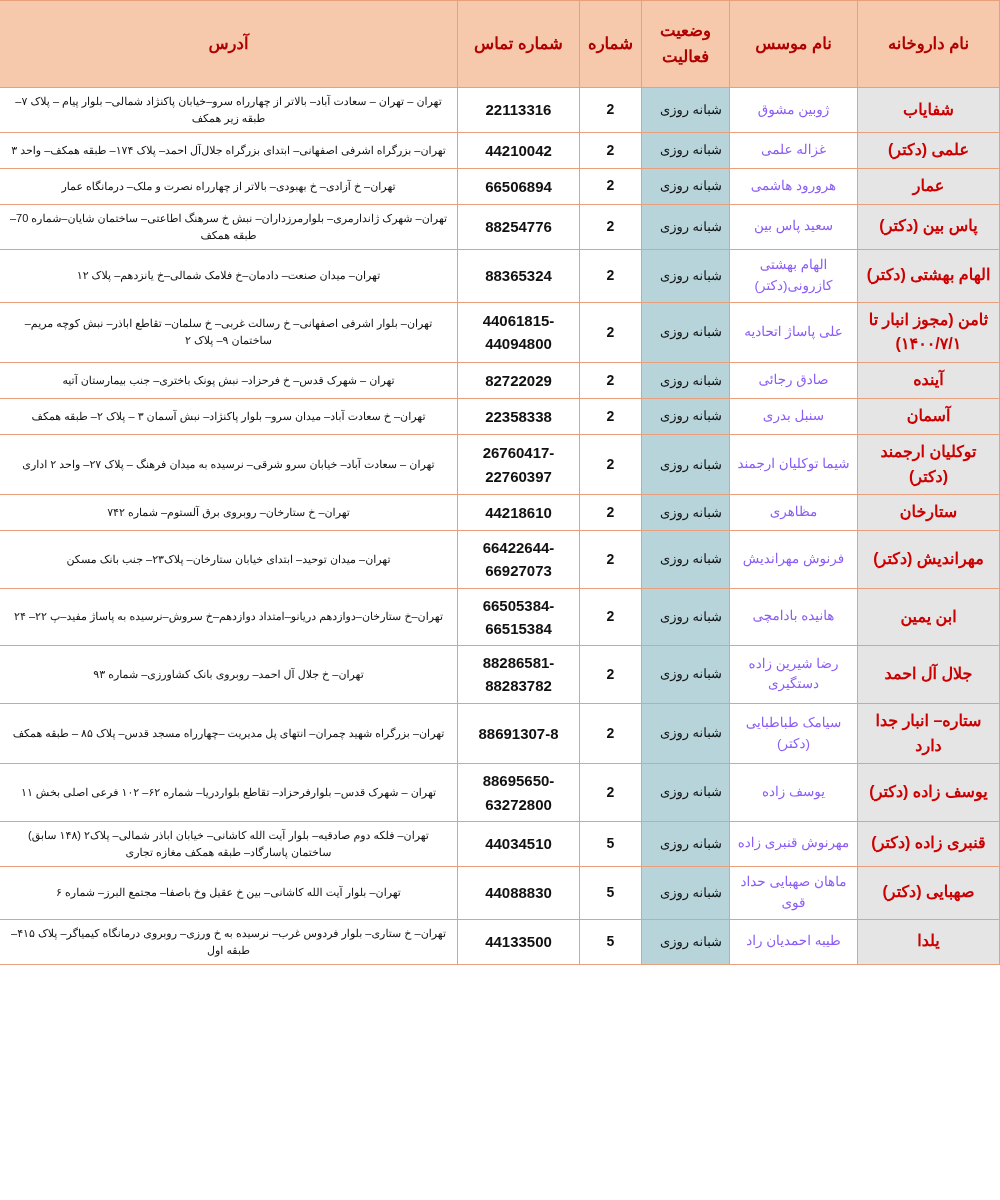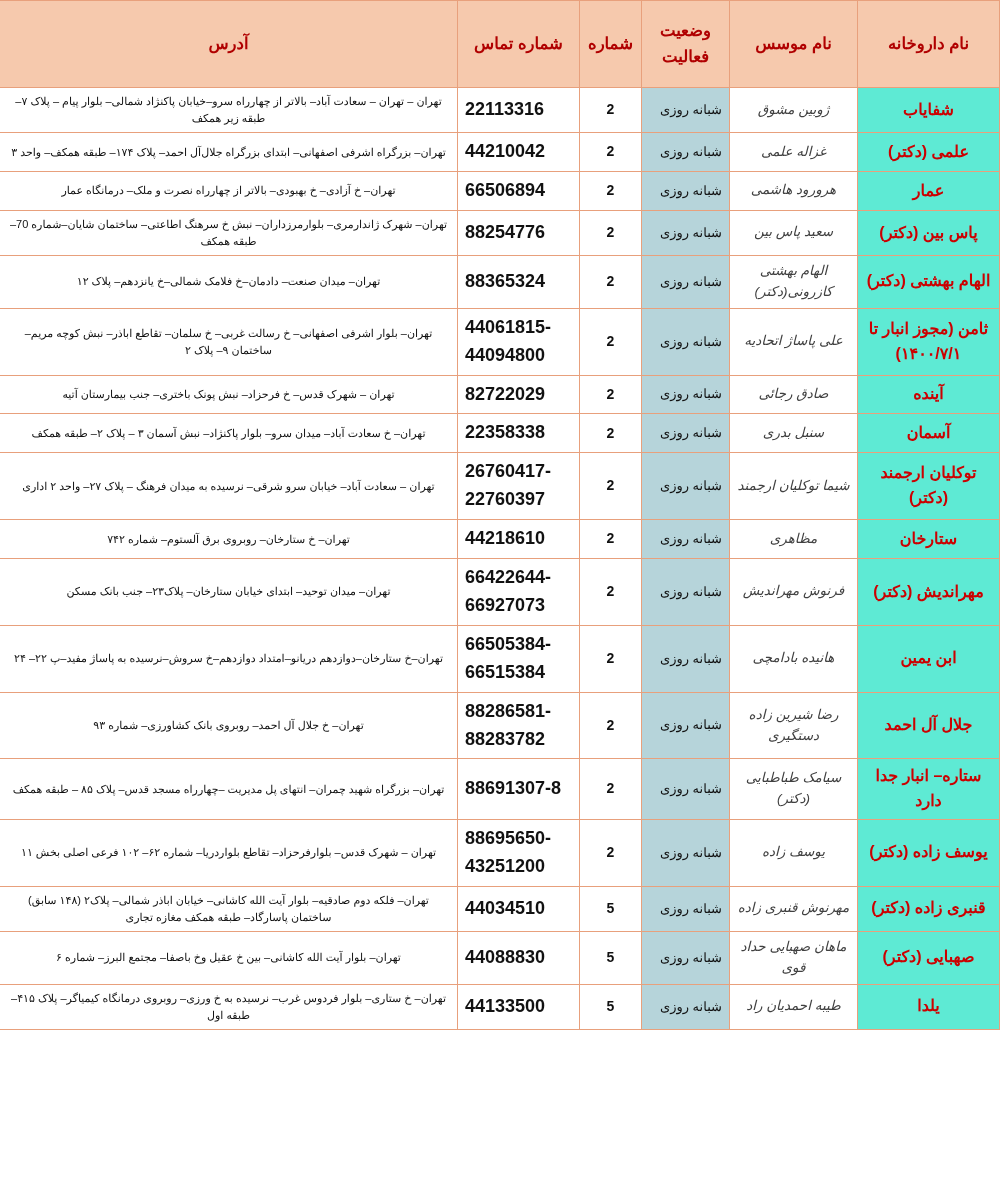--- a/index.html
+++ b/index.html
@@ -38,45 +38,44 @@
     font-size: 16.5px;
     text-align: center;
     height: 76px;
     padding: 4px 6px;
   }
   td.c-name {
     text-align: center;
     color: #cc0000;
     font-weight: bold;
     font-size: 16px;
-    background: #5eead4;
+    background: #e5e5e5;
   }
   td.c-founder {
     text-align: center;
-    color: #404040;
+    color: #8b5cf6;
     font-size: 13.5px;
     background: #ffffff;
-    font-style: italic;
   }
   td.c-status {
     color: #111111;
     font-size: 13px;
     background: #b6d4da;
   }
   td.c-zone {
     text-align: center;
     color: #111111;
     font-size: 14px;
     font-weight: bold;
     background: #ffffff;
   }
   td.c-phone {
-    text-align: left;
-    color: #111111;
-    font-size: 18px;
+    text-align: center;
+    color: #111111;
+    font-size: 15px;
     font-weight: bold;
     background: #ffffff;
     white-space: pre-line;
   }
   td.c-address {
     text-align: center;
     color: #111111;
     font-size: 11px;
     background: #ffffff;
   }
@@ -214,21 +213,21 @@
         <td class="c-status">شبانه روزی</td>
         <td class="c-zone">2</td>
         <td class="c-phone">88691307-8</td>
         <td class="c-address">تهران– بزرگراه شهید چمران– انتهای پل مدیریت –چهارراه مسجد قدس– پلاک ۸۵ – طبقه همکف</td>
       </tr>
       <tr>
         <td class="c-name">یوسف زاده (دکتر)</td>
         <td class="c-founder">یوسف زاده</td>
         <td class="c-status">شبانه روزی</td>
         <td class="c-zone">2</td>
-        <td class="c-phone">88695650-43251200</td>
+        <td class="c-phone">88695650-63272800</td>
         <td class="c-address">تهران – شهرک قدس–  بلوارفرحزاد– تقاطع بلواردریا– شماره ۶۲– ۱۰۲ فرعی اصلی بخش ۱۱</td>
       </tr>
       <tr>
         <td class="c-name">قنبری زاده (دکتر)</td>
         <td class="c-founder">مهرنوش قنبری زاده</td>
         <td class="c-status">شبانه روزی</td>
         <td class="c-zone">5</td>
         <td class="c-phone">44034510</td>
         <td class="c-address">تهران– فلکه دوم صادقیه– بلوار آیت الله کاشانی– خیابان اباذر شمالی– پلاک۲ (۱۴۸ سابق) ساختمان پاسارگاد– طبقه همکف مغازه تجاری</td>
       </tr>

